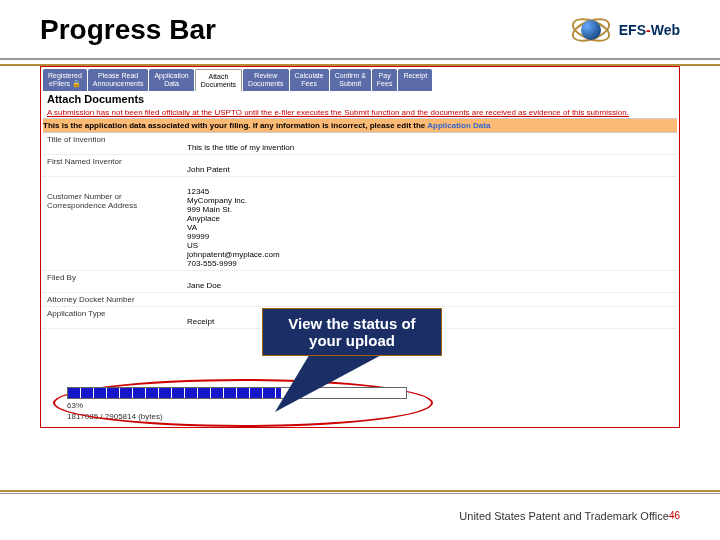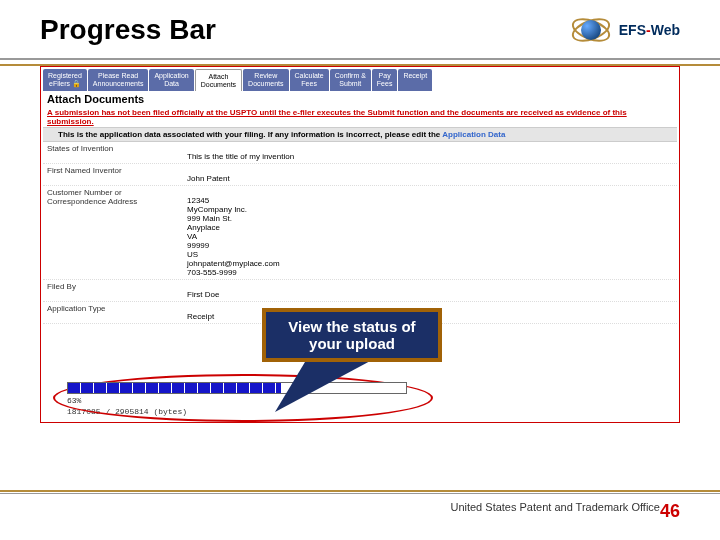--- a/index.html
+++ b/index.html
@@ -15,37 +15,37 @@
   .globe { position: absolute; width: 20px; height: 20px; background: radial-gradient(circle at 30% 30%, #6af, #002b5c); border-radius: 50%; top: 10px; left: 12px; }
   .logo-text { font-size: 14px; font-weight: bold; color: #002b5c; }
   .logo-text .dash { color: #c00; }
   .hr { border-top: 2px solid #999; margin: 8px 0 4px 0; }
   .hr2 { border-top: 2px solid #b58c3a; margin: 0 0 0 0; }
   .screenshot-box { margin: 0 40px; border: 1px solid #c00; padding: 2px; background: #fff; }
   .tabs { display: flex; gap: 1px; background: #fff; }
   .tab { font-size: 7px; padding: 3px 5px; background: #5b6ca8; color: #fff; text-align: center; line-height: 1.1; white-space: pre-line; border-radius: 2px 2px 0 0; }
   .tab.active { background: #fff; color: #000; border: 1px solid #999; border-bottom: none; }
   .sect-title { font-size: 11px; font-weight: bold; padding: 2px 4px; }
-  .warn { font-size: 8px; color: #c00; font-weight: bold; padding: 1px 4px; text-decoration: underline; }
-  .info-bar { font-size: 8px; font-weight: bold; background: #e5e5e5; padding: 2px 15px; border-top: 1px solid #ccc; border-bottom: 1px solid #ccc; }
+  .warn { font-size: 8px; color: #c00; font-weight: normal; padding: 1px 4px; text-decoration: underline; }
+  .info-bar { font-size: 8px; font-weight: bold; background: #fdba74; padding: 2px 0; border-top: 1px solid #ccc; border-bottom: 1px solid #ccc; }
   .info-bar a { color: #36c; }
   .field-row { display: flex; font-size: 8px; padding: 2px 4px; border-bottom: 1px dotted #ddd; }
   .field-label { width: 140px; color: #333; }
   .field-value { color: #000; margin-top: 8px; }
-  .callout { position: absolute; left: 262px; top: 308px; width: 180px; background: #1b2f66; color: #fff; font-size: 15px; font-weight: bold; text-align: center; padding: 6px 8px; border: 4px solid #a16207; }
+  .callout { position: absolute; left: 262px; top: 308px; width: 180px; background: #1b2f66; color: #fff; font-size: 15px; font-weight: bold; text-align: center; padding: 6px 8px; border: 1px solid #a16207; }
   .callout-arrow { position: absolute; left: 290px; top: 352px; width: 0; height: 0; border-left: 6px solid transparent; border-right: 70px solid transparent; border-top: 60px solid #1b2f66; transform: skewX(-35deg); }
-  .progress-zone { position: relative; margin-top: 54px; padding: 4px; font-family: Liberation Mono, monospace; }
+  .progress-zone { position: relative; margin-top: 54px; padding: 4px; }
   .progress-ellipse { position: absolute; left: 10px; top: -4px; width: 380px; height: 48px; border: 2px solid #c00; border-radius: 50%; }
   .pbar-outer { width: 340px; height: 12px; border: 1px solid #666; background: #fff; margin-left: 20px; position: relative; }
   .pbar-inner { height: 100%; background: repeating-linear-gradient(90deg, #1515c9 0 12px, #fff 12px 13px); }
   .pbytes { font-size: 8px; color: #333; margin-left: 20px; margin-top: 2px; }
   .footer { position: absolute; bottom: 18px; left: 0; right: 0; display: flex; justify-content: flex-end; padding: 0 40px; font-size: 11px; color: #333; }
   .footer-hr { position: absolute; bottom: 48px; left: 0; right: 0; border-top: 2px solid #b58c3a; }
   .footer-hr2 { position: absolute; bottom: 46px; left: 0; right: 0; border-top: 1px solid #999; }
-  .pagenum { color: #c00; font-weight: bold; font-size: 18px; }
+  .pagenum { color: #c00; font-weight: normal; font-size: 10px; }
 </style>
 </head>
 <body>
 
 <div class="slide">
   <div class="title-row">
     <div class="title">Progress Bar</div>
     <div class="logo">
       <div class="logo-icon">
         <div class="logo-ring ring1"></div>
@@ -80,43 +80,47 @@
 Fees</div>
         <div class="tab" style="white-space: pre-line;">Receipt</div>
       </div>
     <div class="sect-title">Attach Documents</div>
     <div class="warn">A submission has not been filed officially at the USPTO until the e-filer executes the Submit function and the documents are received as evidence of this submission.</div>
     <div class="info-bar">
       <span>This is the application data associated with your filing. If any information is incorrect, please edit the </span><a>Application Data</a>
     </div>
     <div id="fields">
         <div class="field-row">
-          <div class="field-label" style="white-space: pre-line;">States of Invention</div>
+          <div class="field-label" style="white-space: pre-line;">Title of Invention</div>
           <div class="field-value" style="white-space: pre-line;">This is the title of my invention</div>
         </div>
         <div class="field-row">
           <div class="field-label" style="white-space: pre-line;">First Named Inventor</div>
           <div class="field-value" style="white-space: pre-line;">John Patent</div>
         </div>
         <div class="field-row">
-          <div class="field-label" style="white-space: pre-line;">Customer Number or
+          <div class="field-label" style="white-space: pre-line; margin-top: 13px;">Customer Number or
 Correspondence Address</div>
           <div class="field-value" style="white-space: pre-line;">12345
 MyCompany Inc.
 999 Main St.
 Anyplace
 VA
 99999
 US
 johnpatent@myplace.com
 703-555-9999</div>
         </div>
         <div class="field-row">
           <div class="field-label" style="white-space: pre-line;">Filed By</div>
-          <div class="field-value" style="white-space: pre-line;">First Doe</div>
+          <div class="field-value" style="white-space: pre-line;">Jane Doe</div>
+        </div>
+        <div class="field-row">
+          <div class="field-label" style="white-space: pre-line;">Attorney Docket Number</div>
+          <div class="field-value" style="white-space: pre-line;"></div>
         </div>
         <div class="field-row">
           <div class="field-label" style="white-space: pre-line;">Application Type</div>
           <div class="field-value" style="white-space: pre-line;">Receipt</div>
         </div>
       </div>
 
     <div class="progress-zone">
       <div class="progress-ellipse"></div>
       <div class="pbar-outer">

